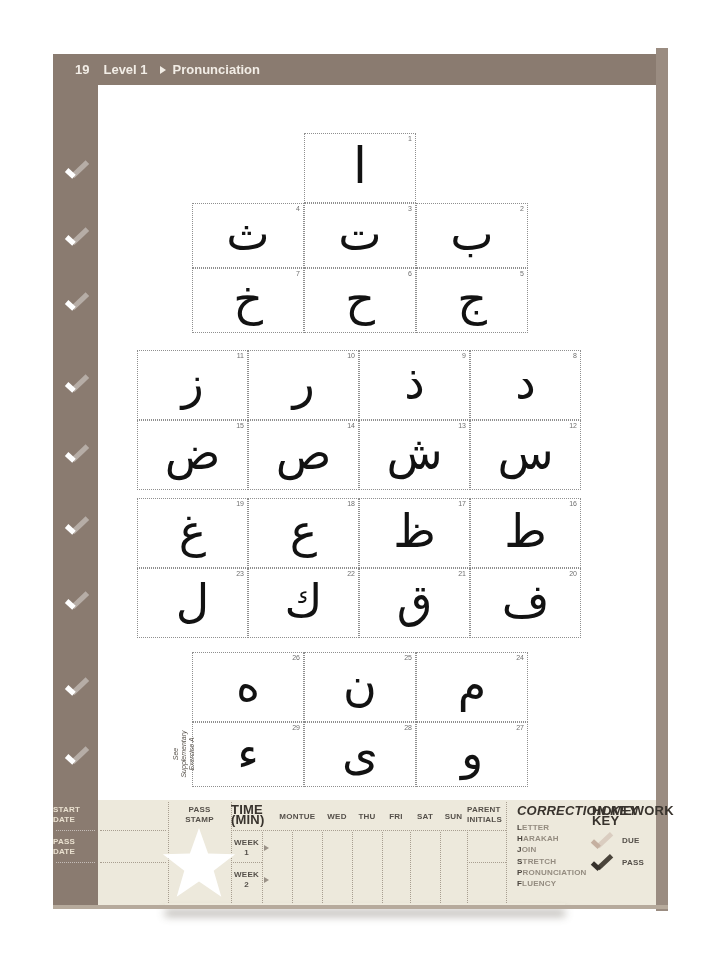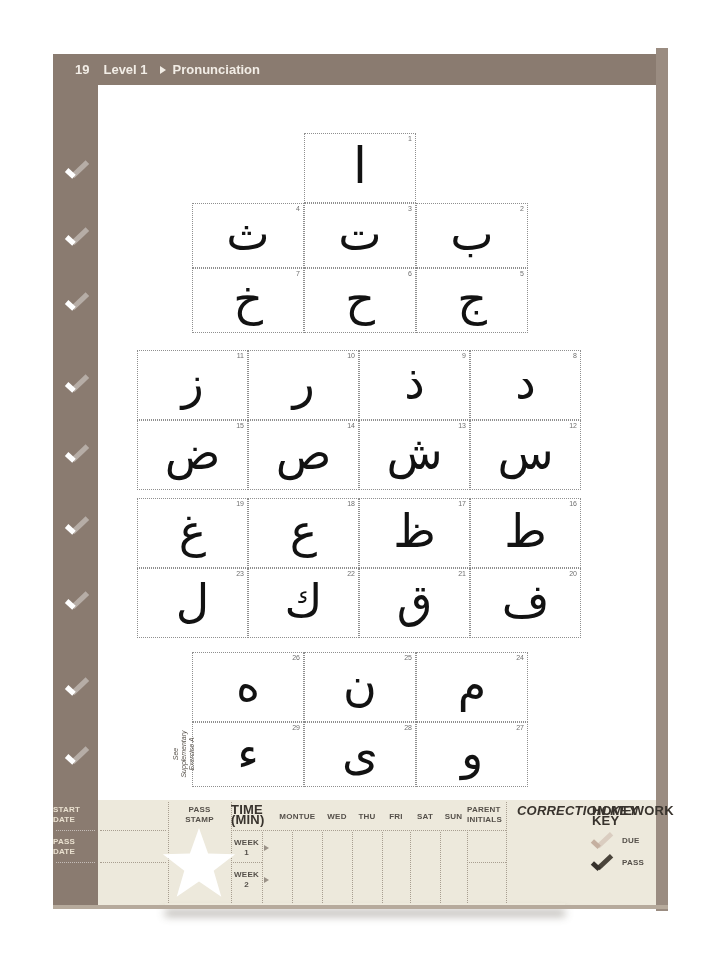--- a/index.html
+++ b/index.html
@@ -282,20 +282,28 @@
       <div class="vdot" style="left: 410px; top: 832px; height: 71px;"></div>
       <div class="vdot" style="left: 440px; top: 832px; height: 71px;"></div>
       <div class="vdot" style="left: 467px; top: 832px; height: 71px;"></div>
     </div>
 
   <div class="abs fo-label" style="left:467px;top:805px;width:39px;">
     <span>PARENT</span><br><span>INITIALS</span>
   </div>
 
   <div class="abs fo-title" style="left:517px;top:806px;font-style:italic;">CORRECTION KEY</div>
+  <div class="abs" style="left:517px;top:822px;" id="ck-list">
+      <div class="ck-item"><b>L</b>ETTER</div>
+      <div class="ck-item"><b>H</b>ARAKAH</div>
+      <div class="ck-item"><b>J</b>OIN</div>
+      <div class="ck-item"><b>S</b>TRETCH</div>
+      <div class="ck-item"><b>P</b>RONUNCIATION</div>
+      <div class="ck-item"><b>F</b>LUENCY</div>
+    </div>
 
   <div class="abs fo-title" style="left:592px;top:806px;">
     <span>HOMEWORK</span><br><span>KEY</span>
   </div>
   <div id="hw-list">
       <div class="abs" style="left: 590px; top: 832px; display: flex; align-items: center; gap: 8px;">
         <svg width="24" height="18" viewBox="0 0 30 22">
       <line x1="10" y1="18" x2="27" y2="2" stroke="#dacdc0" stroke-width="6"></line>
       <line x1="3" y1="11" x2="11.5" y2="18.8" stroke="#c5b0a0" stroke-width="6"></line>
         </svg>

